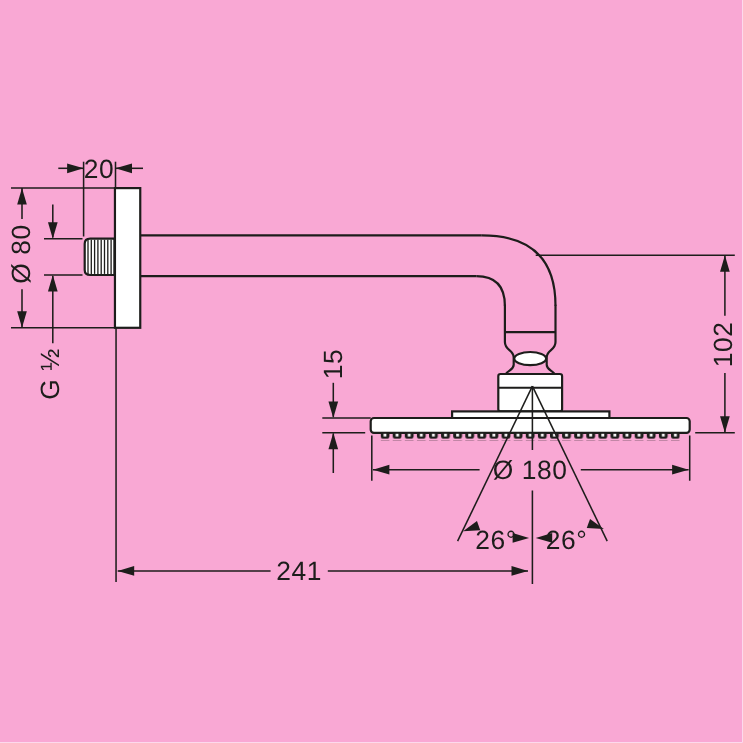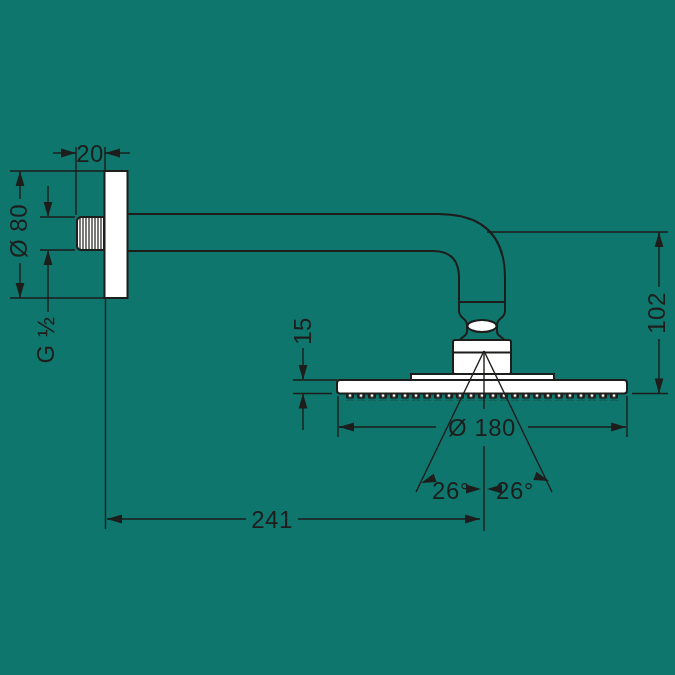--- a/index.html
+++ b/index.html
@@ -1,16 +1,16 @@
 <!DOCTYPE html>
 <html><head>
 <meta charset="utf-8">
 <style>
   html,body{margin:0;padding:0;background:#ffffff;}
-  .stage{position:relative;width:675px;height:675px;background:#0f766e;overflow:hidden;
+  .stage{position:relative;width:675px;height:675px;background:#f9a8d4;overflow:hidden;
          font-family:"Liberation Sans",sans-serif;}
   svg{position:absolute;left:0;top:0;}
   svg text{fill:#1d1d1b;font-family:"Liberation Sans",sans-serif;font-size:24px;letter-spacing:0.5px;}
   .part{fill:#ffffff;stroke:#1d1d1b;stroke-width:2;}
   .partline{fill:none;stroke:#1d1d1b;stroke-width:2;}
   .dim{fill:none;stroke:#1d1d1b;stroke-width:1.4;}
   .thin{fill:none;stroke:#1d1d1b;stroke-width:1.2;}
   .ah{fill:#1d1d1b;stroke:none;}
 </style>
 </head>

